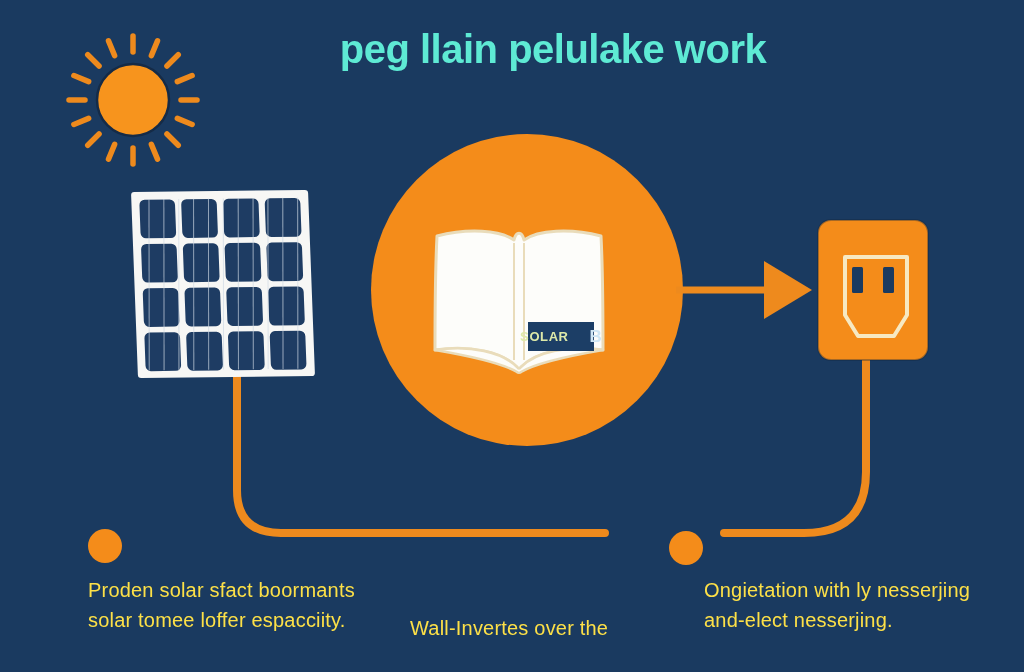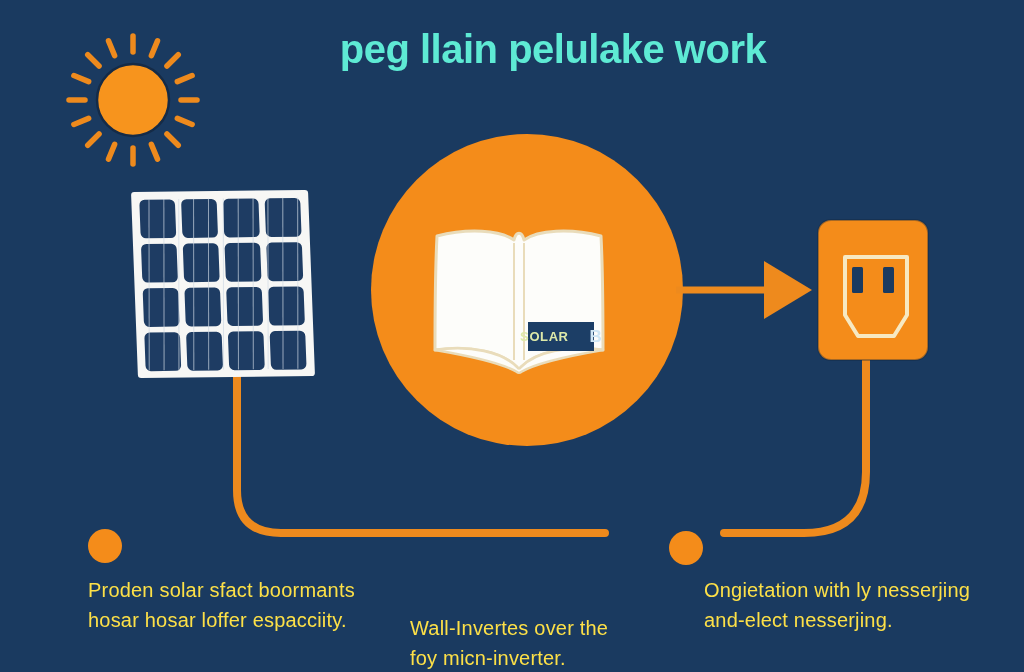--- a/index.html
+++ b/index.html
@@ -146,24 +146,23 @@
 
 <div class="title">peg llain pelulake work</div>
 
 <div class="book-label">
   <span class="txt">SOLAR</span>
   <span class="suffix">B</span>
 </div>
 
 <div class="caption" id="cap1">
   <span>Proden solar sfact boormants</span>
-  <span>hosar hosar loffer espacciity.</span>
+  <span>solar tomee loffer espacciity.</span>
 </div>
 <div class="caption" id="cap2">
   <span>Wall-Invertes over the</span>
-  <span>foy micn-inverter.</span>
 </div>
 <div class="caption" id="cap3">
   <span>Ongietation with ly nesserjing</span>
   <span>and-elect nesserjing.</span>
 </div>
 
 </div>
 
 </body></html>

